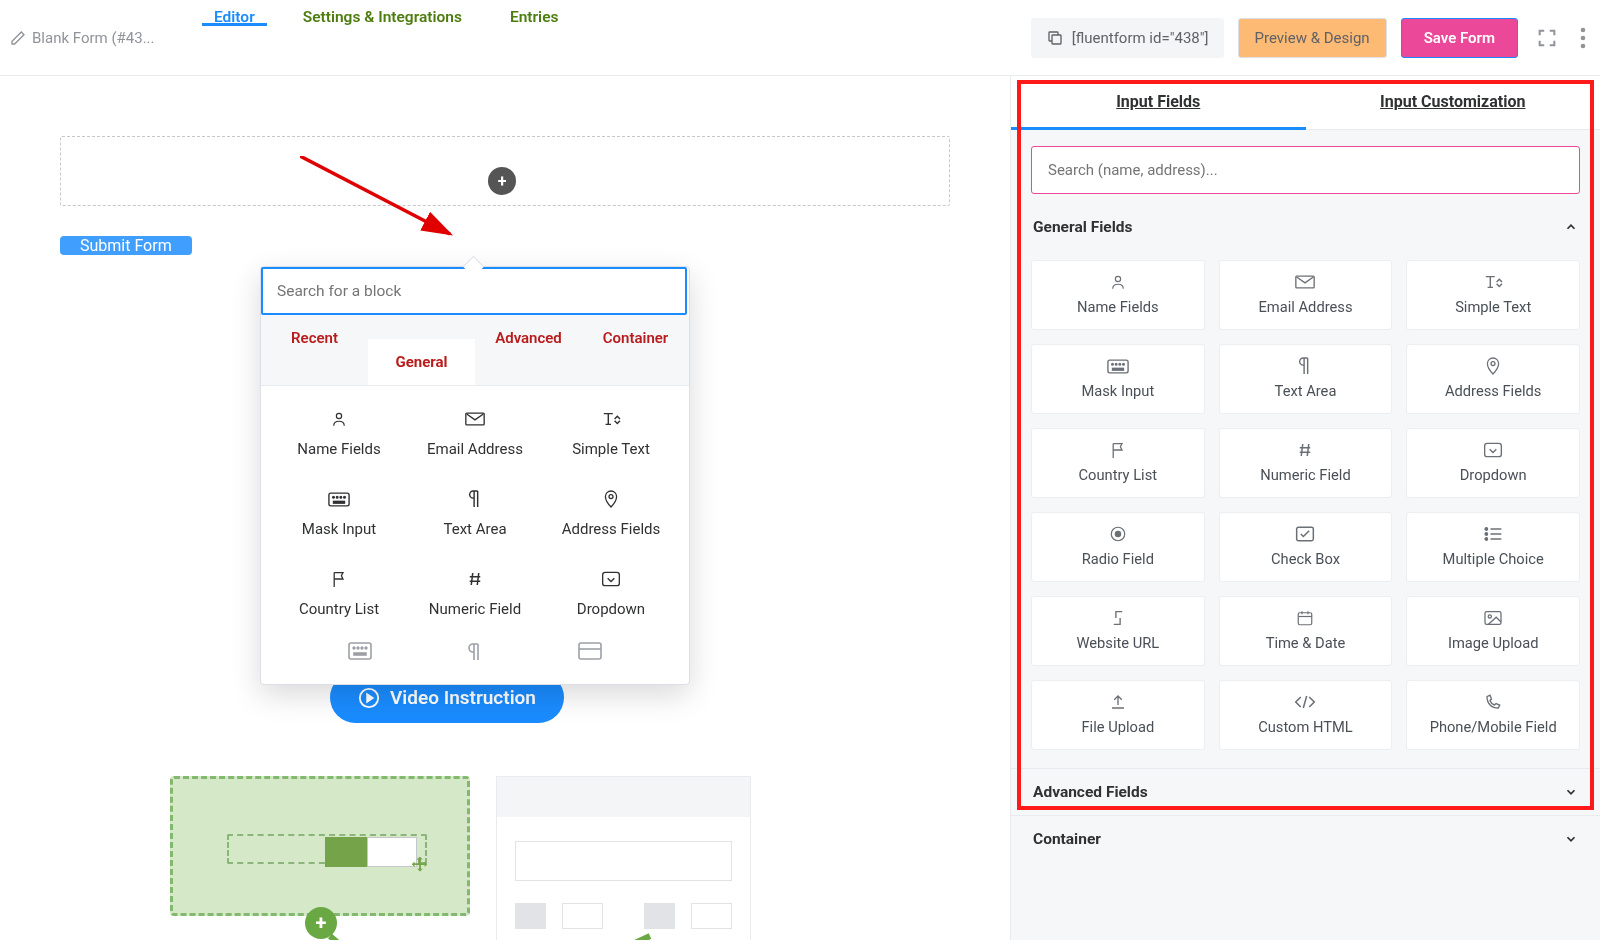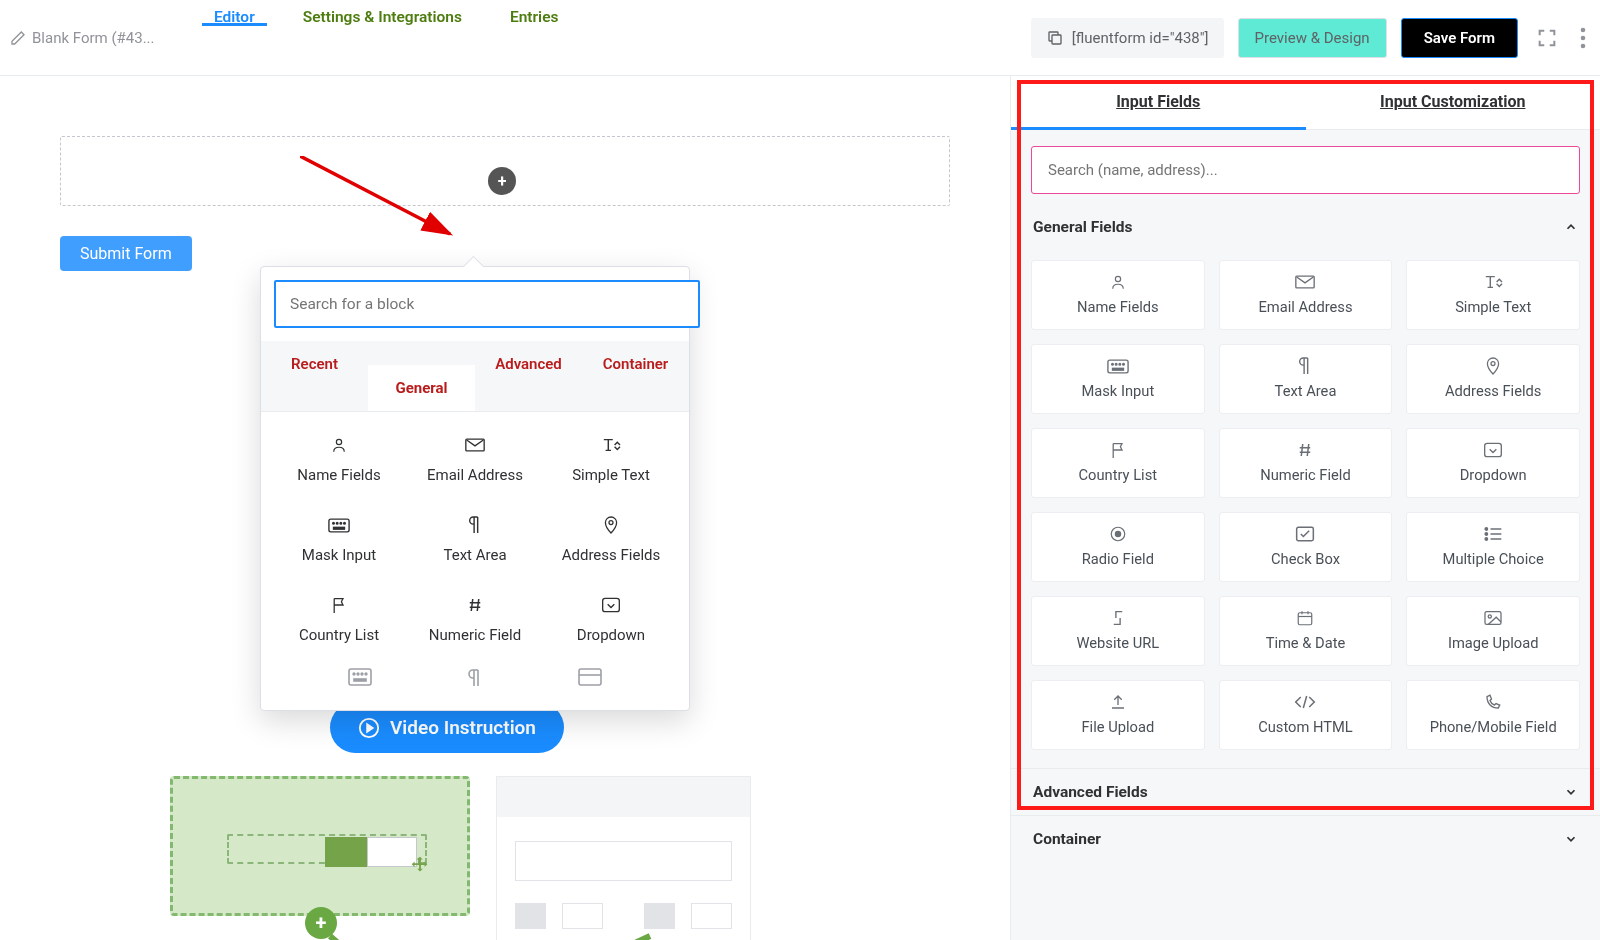--- a/index.html
+++ b/index.html
@@ -9,50 +9,50 @@
 .topbar { display: flex; align-items: center; height: 76px; border-bottom: 1px solid #e9ecef; padding: 0 10px; }
 .topbar-left { display: flex; align-items: center; gap: 6px; width: 180px; }
 .topbar-left .pencil { color: #909399; }
 .topbar-left .title { color: #909399; font-size: 15px; white-space: nowrap; overflow: hidden; text-overflow: ellipsis; }
 .tabs { display: flex; align-items: flex-start; height: 60px; }
 .tab { display: flex; align-items: center; padding: 0 24px; font-size: 15.5px; color: #4d7c0f; font-weight: 600; cursor: pointer; position: relative; }
 .tab.active { color: #1a8cff; }
 .tab.active::after { content: ""; position: absolute; left: 12px; right: 12px; bottom: 0; height: 3px; background: #1a8cff; }
 .topbar-right { margin-left: auto; display: flex; align-items: center; gap: 14px; }
 .shortcode-btn { display: flex; align-items: center; gap: 8px; background: #f4f5f7; border: 1px solid #f4f5f7; border-radius: 3px; padding: 10px 14px; color: #606266; font-size: 15px; cursor: pointer; }
-.btn-outline { background: #5eead4; border: 1px solid #dcdfe6; border-radius: 3px; padding: 10px 16px; color: #606266; font-size: 15px; cursor: pointer; }
-.btn-primary { background: #000000; border: 1px solid #1a8cff; border-radius: 3px; padding: 10px 22px; color: #fff; font-size: 15px; font-weight: 600; cursor: pointer; }
+.btn-outline { background: #fdba74; border: 1px solid #dcdfe6; border-radius: 3px; padding: 10px 16px; color: #606266; font-size: 15px; cursor: pointer; }
+.btn-primary { background: #ec4899; border: 1px solid #1a8cff; border-radius: 3px; padding: 10px 22px; color: #fff; font-size: 15px; font-weight: 600; cursor: pointer; }
 .icon-btn { color: #909399; cursor: pointer; padding: 4px; }
 
 .main { display: flex; height: calc(100% - 60px); }
 
 
 .canvas-area { flex: 1; position: relative; padding: 60px; overflow: hidden; }
 .dropzone { border: 1px dashed #c4c7cc; border-radius: 2px; height: 70px; background: #fff; position: relative; }
 .plus-handle { position: absolute; left: 427px; top: 30px; width: 28px; height: 28px; border-radius: 50%; background: #555; color: #fff; display: flex; align-items: center; justify-content: center; font-size: 16px; font-weight: bold; cursor: pointer; z-index: 5; }
-.submit-btn { margin-top: 30px; background: #409eff; color: #fff; border: none; border-radius: 4px; padding: 8px 20px; font-size: 16px; cursor: pointer; }
+.submit-btn { margin-top: 30px; background: #409eff; color: #fff; border: none; border-radius: 4px; padding: 0 20px; font-size: 16px; cursor: pointer; }
 
 
 .arrow-svg { position: absolute; left: 300px; top: 80px; z-index: 6; pointer-events: none; }
 
 
 .popover { position: absolute; left: 260px; top: 190px; width: 430px; background: #fff; border: 1px solid #dcdfe6; box-shadow: 0 10px 30px rgba(0,0,0,0.15); border-radius: 4px; z-index: 10; }
 .popover::before { content: ""; position: absolute; top: -8px; left: 205px; width: 14px; height: 14px; background: #fff; border-left: 1px solid #dcdfe6; border-top: 1px solid #dcdfe6; transform: rotate(45deg); }
-.popover-search { width: calc(100% - 2px); margin: 13px; border: 2px solid #1a8cff; padding: 13px 14px; font-size: 15.5px; outline: none; border-radius: 2px; }
+.popover-search { width: calc(100% - 2px); margin: 0; border: 2px solid #1a8cff; padding: 13px 14px; font-size: 15.5px; outline: none; border-radius: 2px; }
 .popover-tabs { display: flex; background: #f6f7f9; border-bottom: 1px solid #e9ecef; }
 .popover-tab { flex: 1; text-align: center; padding: 14px 4px; font-size: 15px; font-weight: 600; color: #b91c1c; cursor: pointer; }
 .popover-tab.active { background: #fff; font-weight: 700; margin-top: 24px; }
 .popover-grid { display: grid; grid-template-columns: repeat(3,1fr); padding: 22px 12px 6px; gap: 30px 4px; max-height: 290px; overflow: hidden; }
 .block-item { display: flex; flex-direction: column; align-items: center; gap: 10px; cursor: pointer; }
 .block-item .ico { height: 22px; display: flex; align-items: center; justify-content: center; color: #303133; }
 .block-item .lbl { font-size: 15px; color: #303133; }
 .popover-bottom-icons { display: flex; justify-content: space-around; padding: 18px 40px 22px; color: #9da0a6; }
 
 
-.video-pill { position: absolute; left: 330px; top: 626px; background: #1a8cff; color: #fff; border-radius: 999px; padding: 14px 28px; font-size: 19px; font-weight: 600; display: flex; align-items: center; gap: 10px; cursor: pointer; z-index: 3; }
+.video-pill { position: absolute; left: 330px; top: 596px; background: #1a8cff; color: #fff; border-radius: 999px; padding: 14px 28px; font-size: 19px; font-weight: 600; display: flex; align-items: center; gap: 10px; cursor: pointer; z-index: 3; }
 
 
 .demo { position: absolute; left: 170px; top: 700px; display: flex; gap: 26px; }
 .demo-drop { width: 300px; height: 140px; border: 3px dashed #83b96e; border-radius: 4px; background: #d5e8c8; position: relative; }
 .demo-drop-inner { position: absolute; left: 54px; top: 55px; width: 200px; height: 30px; border: 2px dashed #8bb57a; border-radius: 2px; }
 .demo-block { position: absolute; left: 152px; top: 58px; display: flex; }
 .demo-block .g { width: 42px; height: 30px; background: #74a34a; }
 .demo-block .w { width: 50px; height: 30px; background: #fff; border: 1px solid #c4c7cc; }
 .demo-move { position: absolute; left: 236px; top: 76px; color: #74a34a; }
 .demo-plus { position: absolute; left: 132px; top: 128px; width: 32px; height: 32px; border-radius: 50%; background: #6aa843; color: #fff; display: flex; align-items: center; justify-content: center; font-size: 20px; font-weight: bold; }

